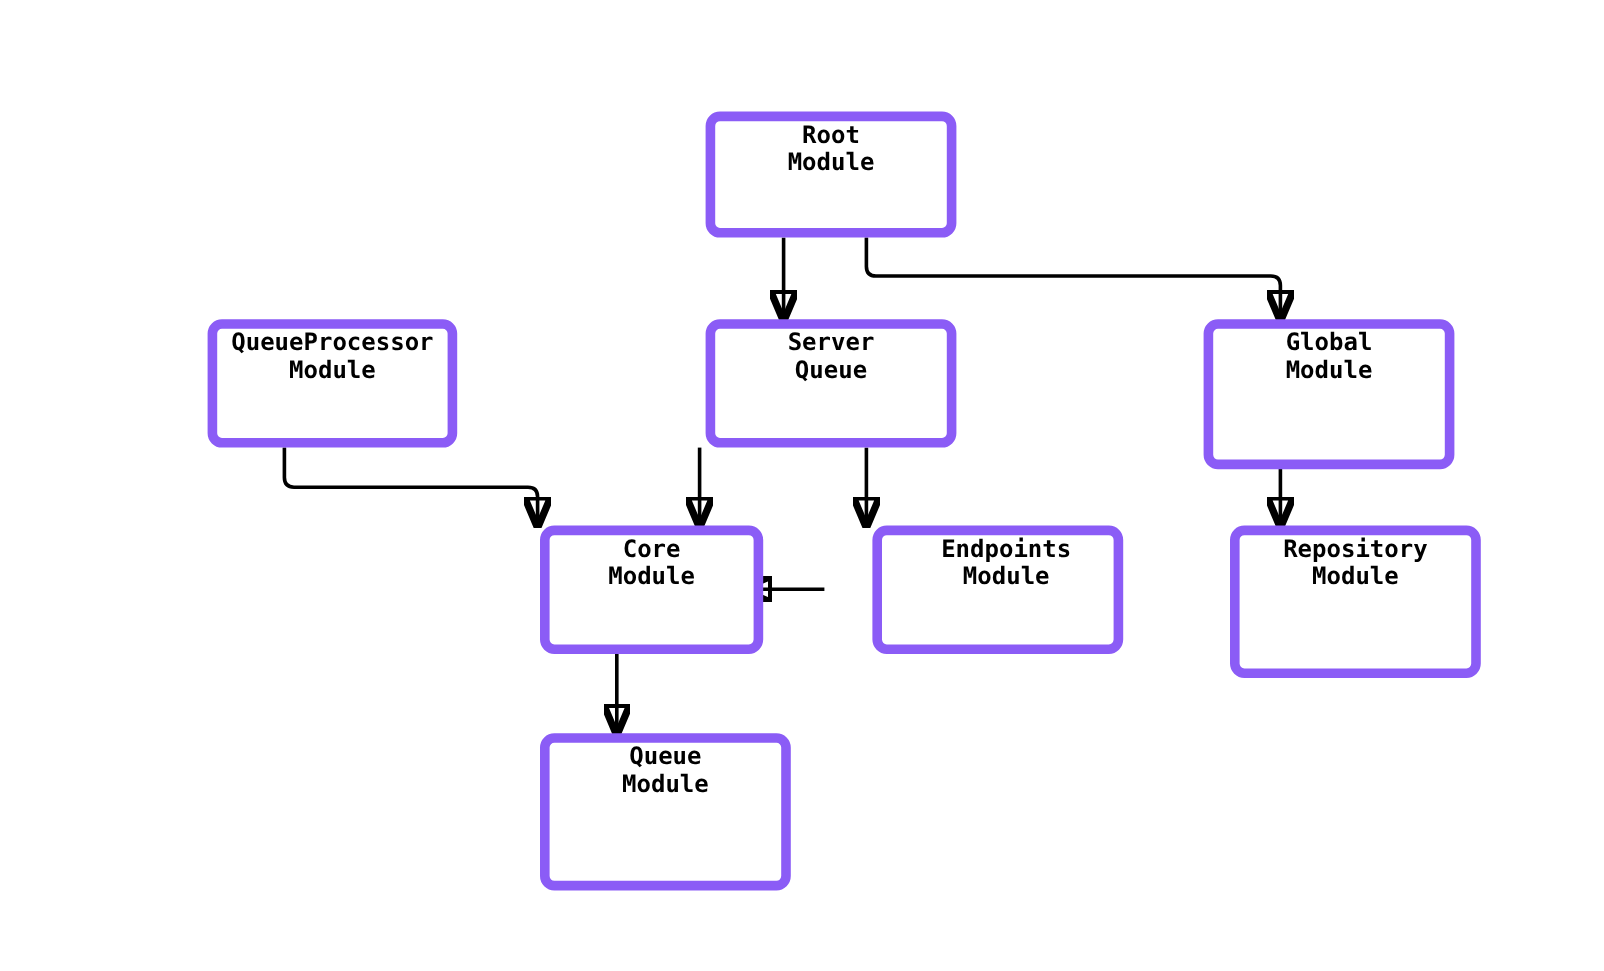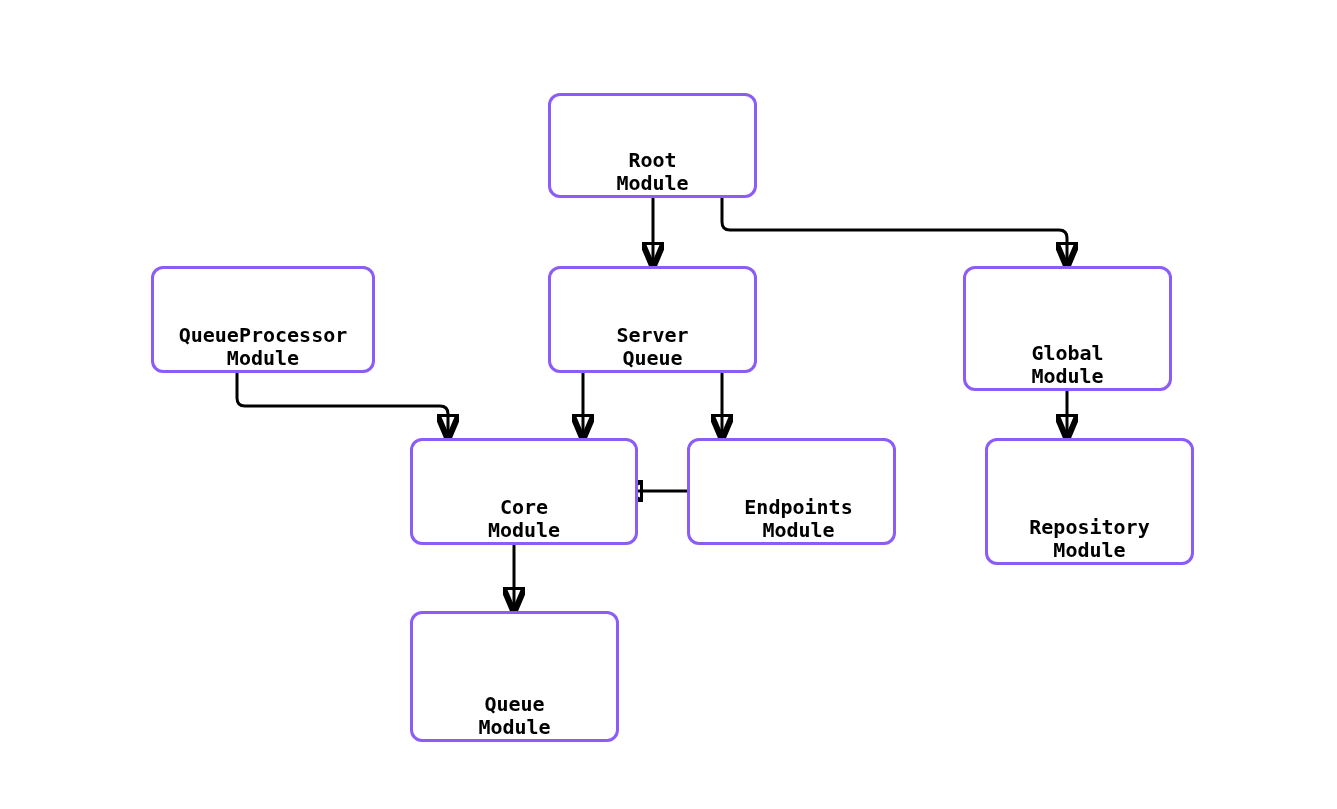--- a/index.html
+++ b/index.html
@@ -24,41 +24,42 @@
   }
   .edges-layer path {
     fill: none;
     stroke: #000000;
     stroke-width: 3;
   }
   .node {
     position: absolute;
     box-sizing: border-box;
     background: #ffffff;
-    border: 3px solid #8b5cf6;
+    border: 8px solid #8b5cf6;
     border-radius: 12px;
     display: flex;
-    align-items: flex-end;
+    align-items: flex-start;
     justify-content: center;
     text-align: center;
+    margin-left: 40px;
   }
   .node .label {
     font-weight: bold;
     font-size: 20px;
     line-height: 1.15;
     color: #000000;
     white-space: pre-line;
     letter-spacing: 0px;
   }
   
   .n-root          { left: 548px;  top: 93px;  width: 209px; height: 105px; }
-  .n-queueproc     { left: 151px;  top: 266px; width: 224px; height: 107px; }
+  .n-queueproc     { left: 133px;  top: 266px; width: 208px; height: 107px; }
   .n-server        { left: 548px;  top: 266px; width: 209px; height: 107px; }
   .n-global        { left: 963px;  top: 266px; width: 209px; height: 125px; }
-  .n-core          { left: 410px;  top: 438px; width: 228px; height: 107px; }
+  .n-core          { left: 410px;  top: 438px; width: 186px; height: 107px; }
   .n-endpoints     { left: 687px;  top: 438px; width: 209px; height: 107px; padding-left: 14px; }
   .n-repository    { left: 985px;  top: 438px; width: 209px; height: 127px; }
   .n-queue         { left: 410px;  top: 611px; width: 209px; height: 131px; }
 </style>
 </head>
 <body>
 
 <div class="canvas">
 
   <svg class="edges-layer" width="1337" height="809" viewBox="0 0 1337 809" xmlns="http://www.w3.org/2000/svg">

